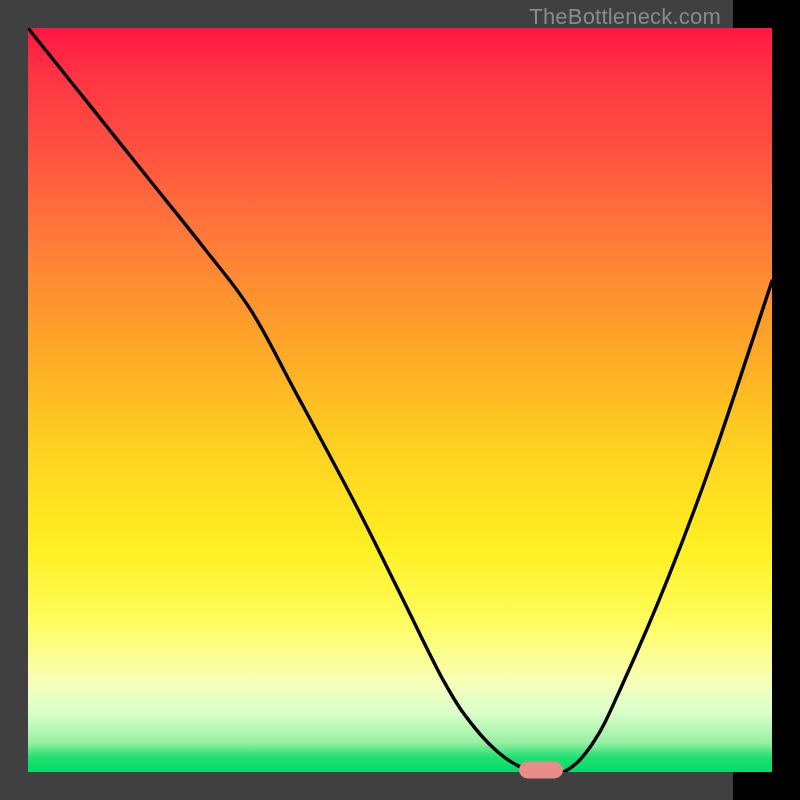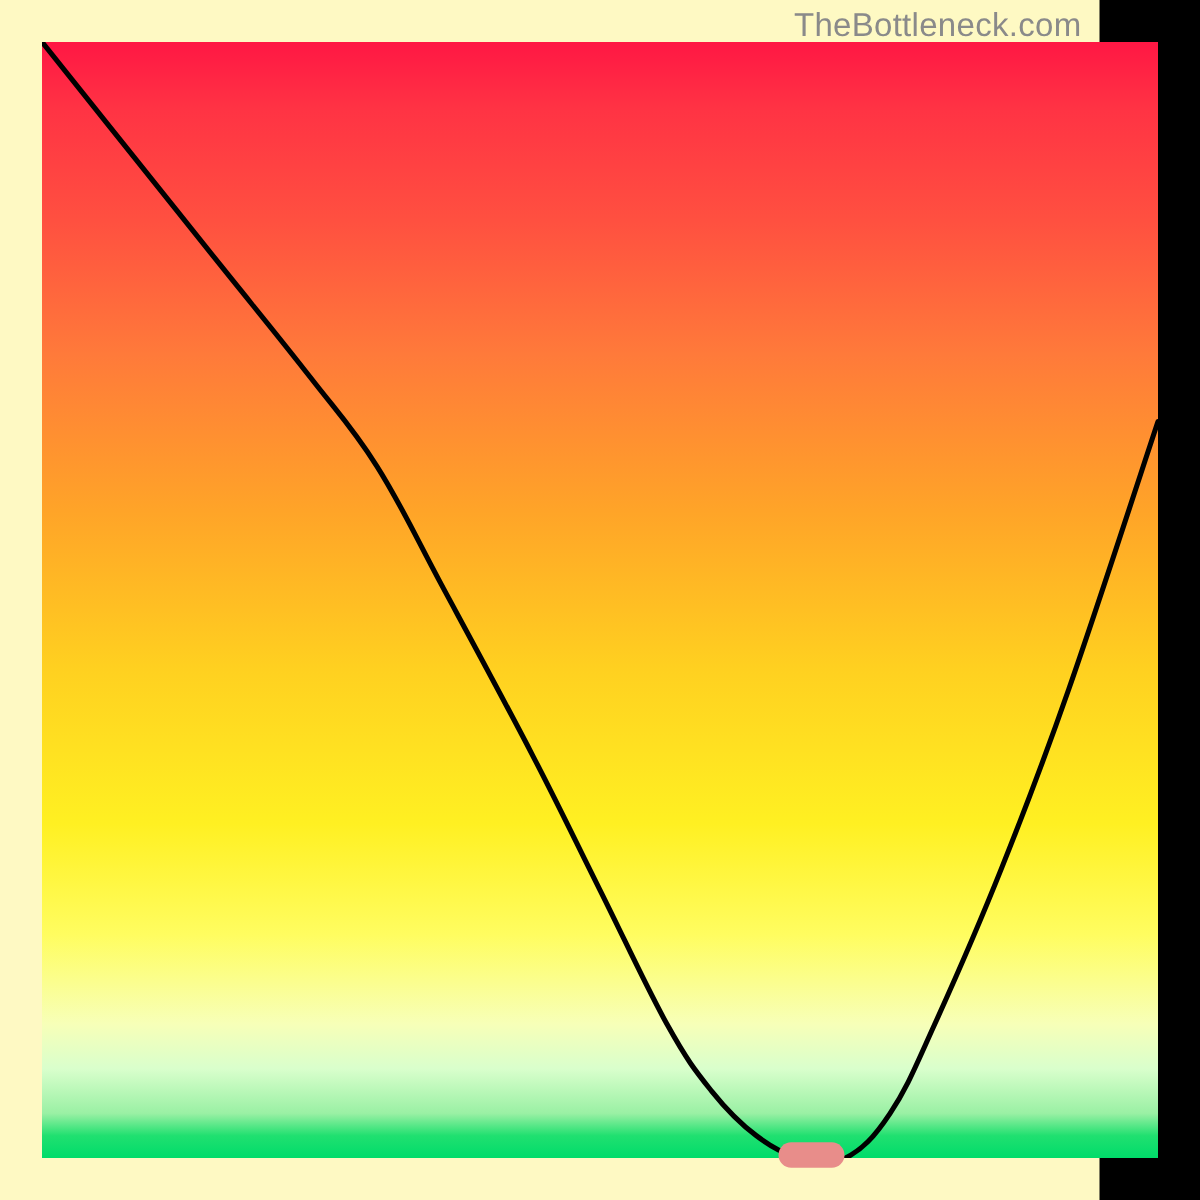--- a/index.html
+++ b/index.html
@@ -8,21 +8,21 @@
     width: 800px;
     height: 800px;
     background: #000;
     font-family: Arial, Helvetica, sans-serif;
     overflow: hidden;
   }
   .outer {
     position: relative;
     width: 733px;
     height: 800px;
-    background: #fef9c3;
+    background: #404040;
   }
   .plot-area {
     position: absolute;
     left: 28px;
     top: 28px;
     width: 744px;
     height: 744px;
     background: linear-gradient(
       to bottom,
       #ff1744 0%,

